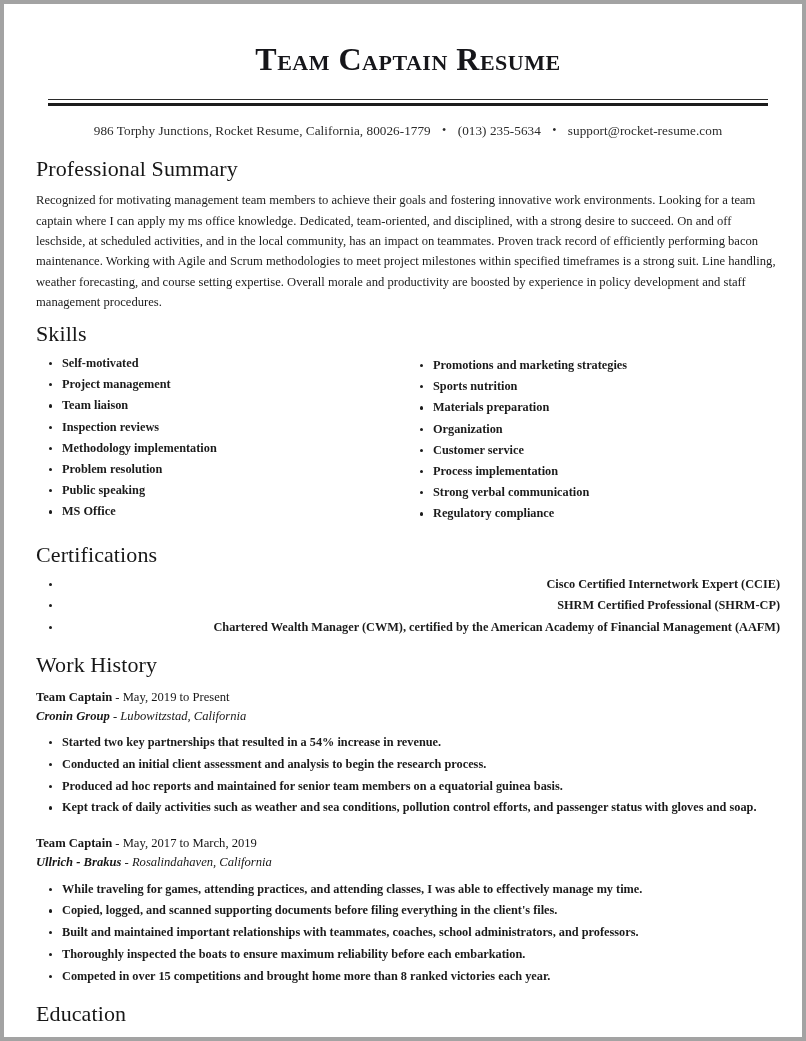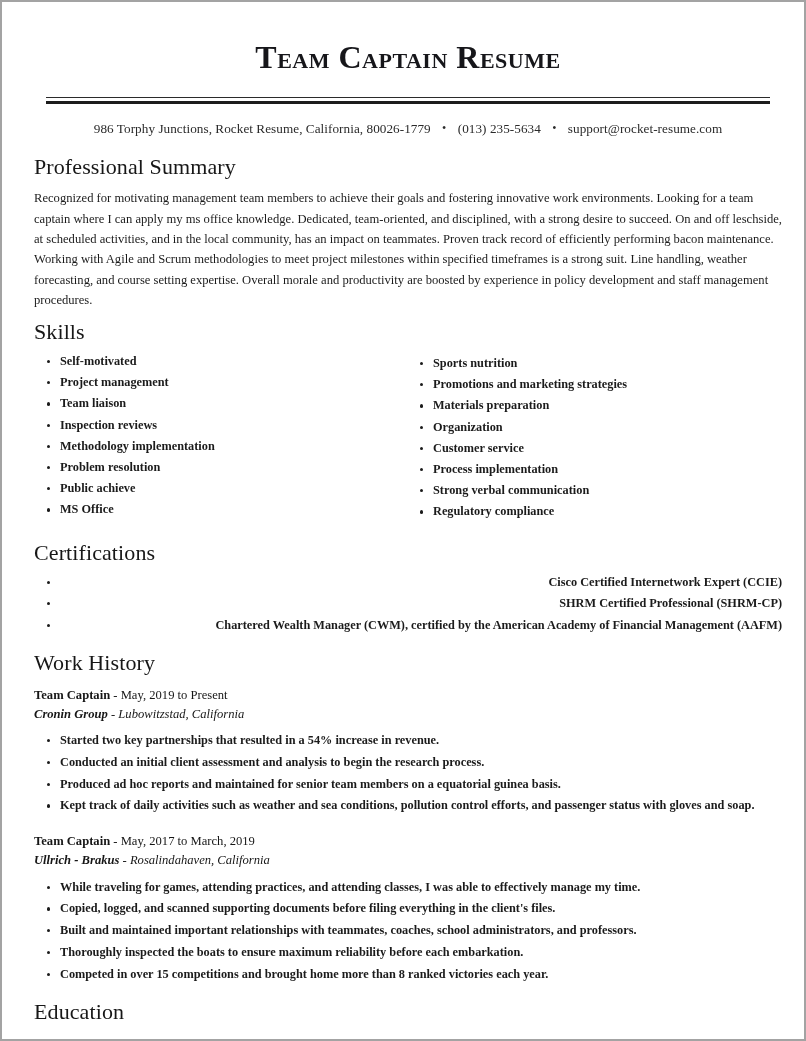--- a/index.html
+++ b/index.html
@@ -10,21 +10,21 @@
   body {
     font-family: "Liberation Serif", "DejaVu Serif", serif;
     color: #1a1a1a;
   }
   .page {
     position: relative;
     width: 806px;
     height: 1041px;
     box-sizing: border-box;
     background: #ffffff;
-    border: 2px solid #a3a3a3;
+    border: 4px solid #a3a3a3;
     overflow: hidden;
   }
   .inner {
     position: absolute;
     left: 10px;
     top: 9px;
     right: 10px;
     bottom: 9px;
     background: #ffffff;
   }
@@ -198,28 +198,28 @@
         <div class="section-title">Skills</div>
         <div class="skills-cols">
           <div class="skills-col-left">
             <ul class="bullets">
               <li>Self-motivated</li>
               <li>Project management</li>
               <li>Team liaison</li>
               <li>Inspection reviews</li>
               <li>Methodology implementation</li>
               <li>Problem resolution</li>
-              <li>Public achieve</li>
+              <li>Public speaking</li>
               <li>MS Office</li>
             </ul>
           </div>
           <div class="skills-col-right">
             <ul class="bullets">
+              <li>Promotions and marketing strategies</li>
               <li>Sports nutrition</li>
-              <li>Promotions and marketing strategies</li>
               <li>Materials preparation</li>
               <li>Organization</li>
               <li>Customer service</li>
               <li>Process implementation</li>
               <li>Strong verbal communication</li>
               <li>Regulatory compliance</li>
             </ul>
           </div>
         </div>
       </div>

